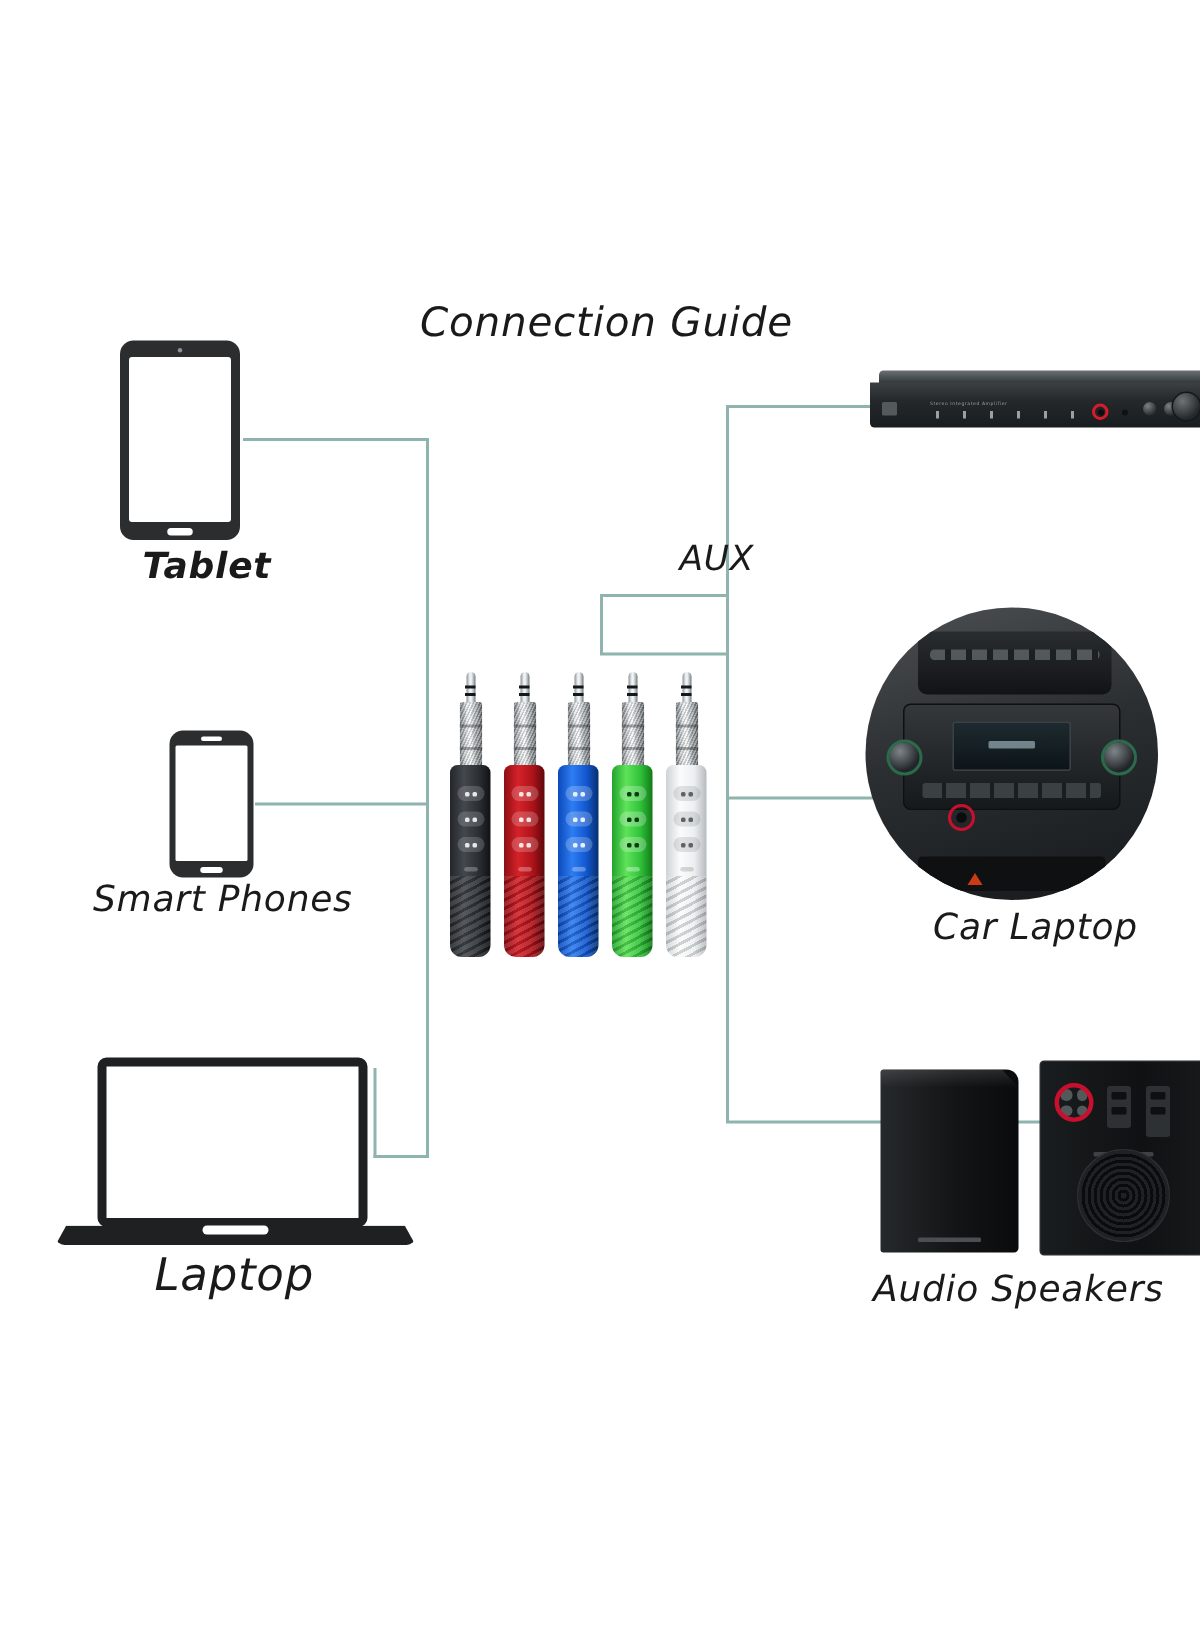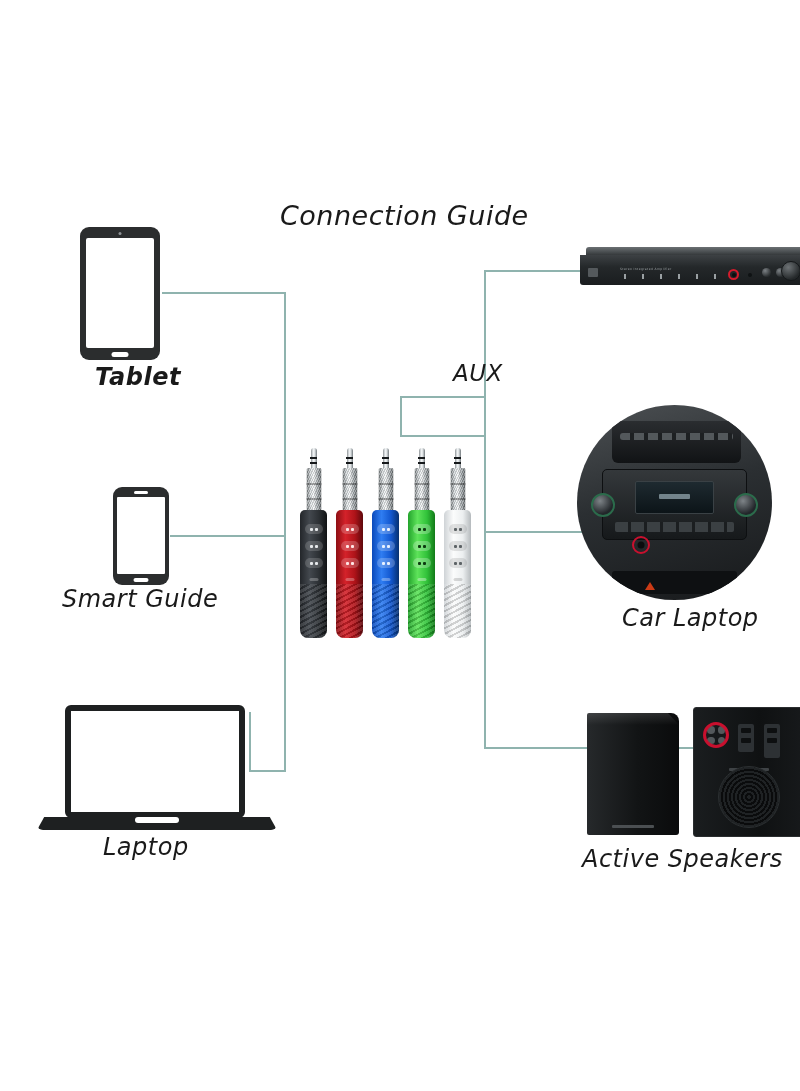--- a/index.html
+++ b/index.html
@@ -31,21 +31,21 @@
     white-space: nowrap;
     letter-spacing: 0.5px;
   }
   .title {
     font-size: 27px;
     left: 263px;
     top: 200px;
   }
   .lbl-tablet   { font-size: 24px; left: 78px;  top: 363px; font-weight: bold; }
   .lbl-phones   { font-size: 24px; left: 45px;  top: 585px; }
-  .lbl-laptop   { font-size: 24px; left: 86px;  top: 833px; }
+  .lbl-laptop   { font-size: 30px; left: 86px;  top: 833px; }
   .lbl-aux      { font-size: 23px; left: 396px; top: 360px; margin-left: 40px; }
   .lbl-devaux   { font-size: 24px; left: 557px; top: 288px; }
   .lbl-caraudio { font-size: 24px; left: 605px; top: 604px; }
   .lbl-speakers { font-size: 24px; left: 565px; top: 845px; }
 
   
   .line {
     position: absolute;
     background: #8fb3ae;
   }
@@ -583,21 +583,21 @@
     <div class="screen"></div>
     <div class="home"></div>
   </div>
   <div class="label lbl-tablet">Tablet</div>
 
   <div class="phone">
     <div class="speaker"></div>
     <div class="screen"></div>
     <div class="home"></div>
   </div>
-  <div class="label lbl-phones">Smart Guide</div>
+  <div class="label lbl-phones">Smart Phones</div>
 
   <div class="laptop">
     <div class="lid"></div>
     <div class="base"></div>
     <div class="notch"></div>
   </div>
   <div class="label lbl-laptop">Laptop</div>
 
   <div class="receivers">
 
@@ -752,15 +752,15 @@
           <span></span>
           <span></span>
       </div>
       <div class="panel-hi"></div>
       <div class="term t1"></div>
       <div class="term t2"></div>
       <div class="slabel"></div>
       <div class="grille"></div>
     </div>
   </div>
-  <div class="label lbl-speakers">Active Speakers</div>
+  <div class="label lbl-speakers">Audio Speakers</div>
 
 </div>
 
 </body></html>

